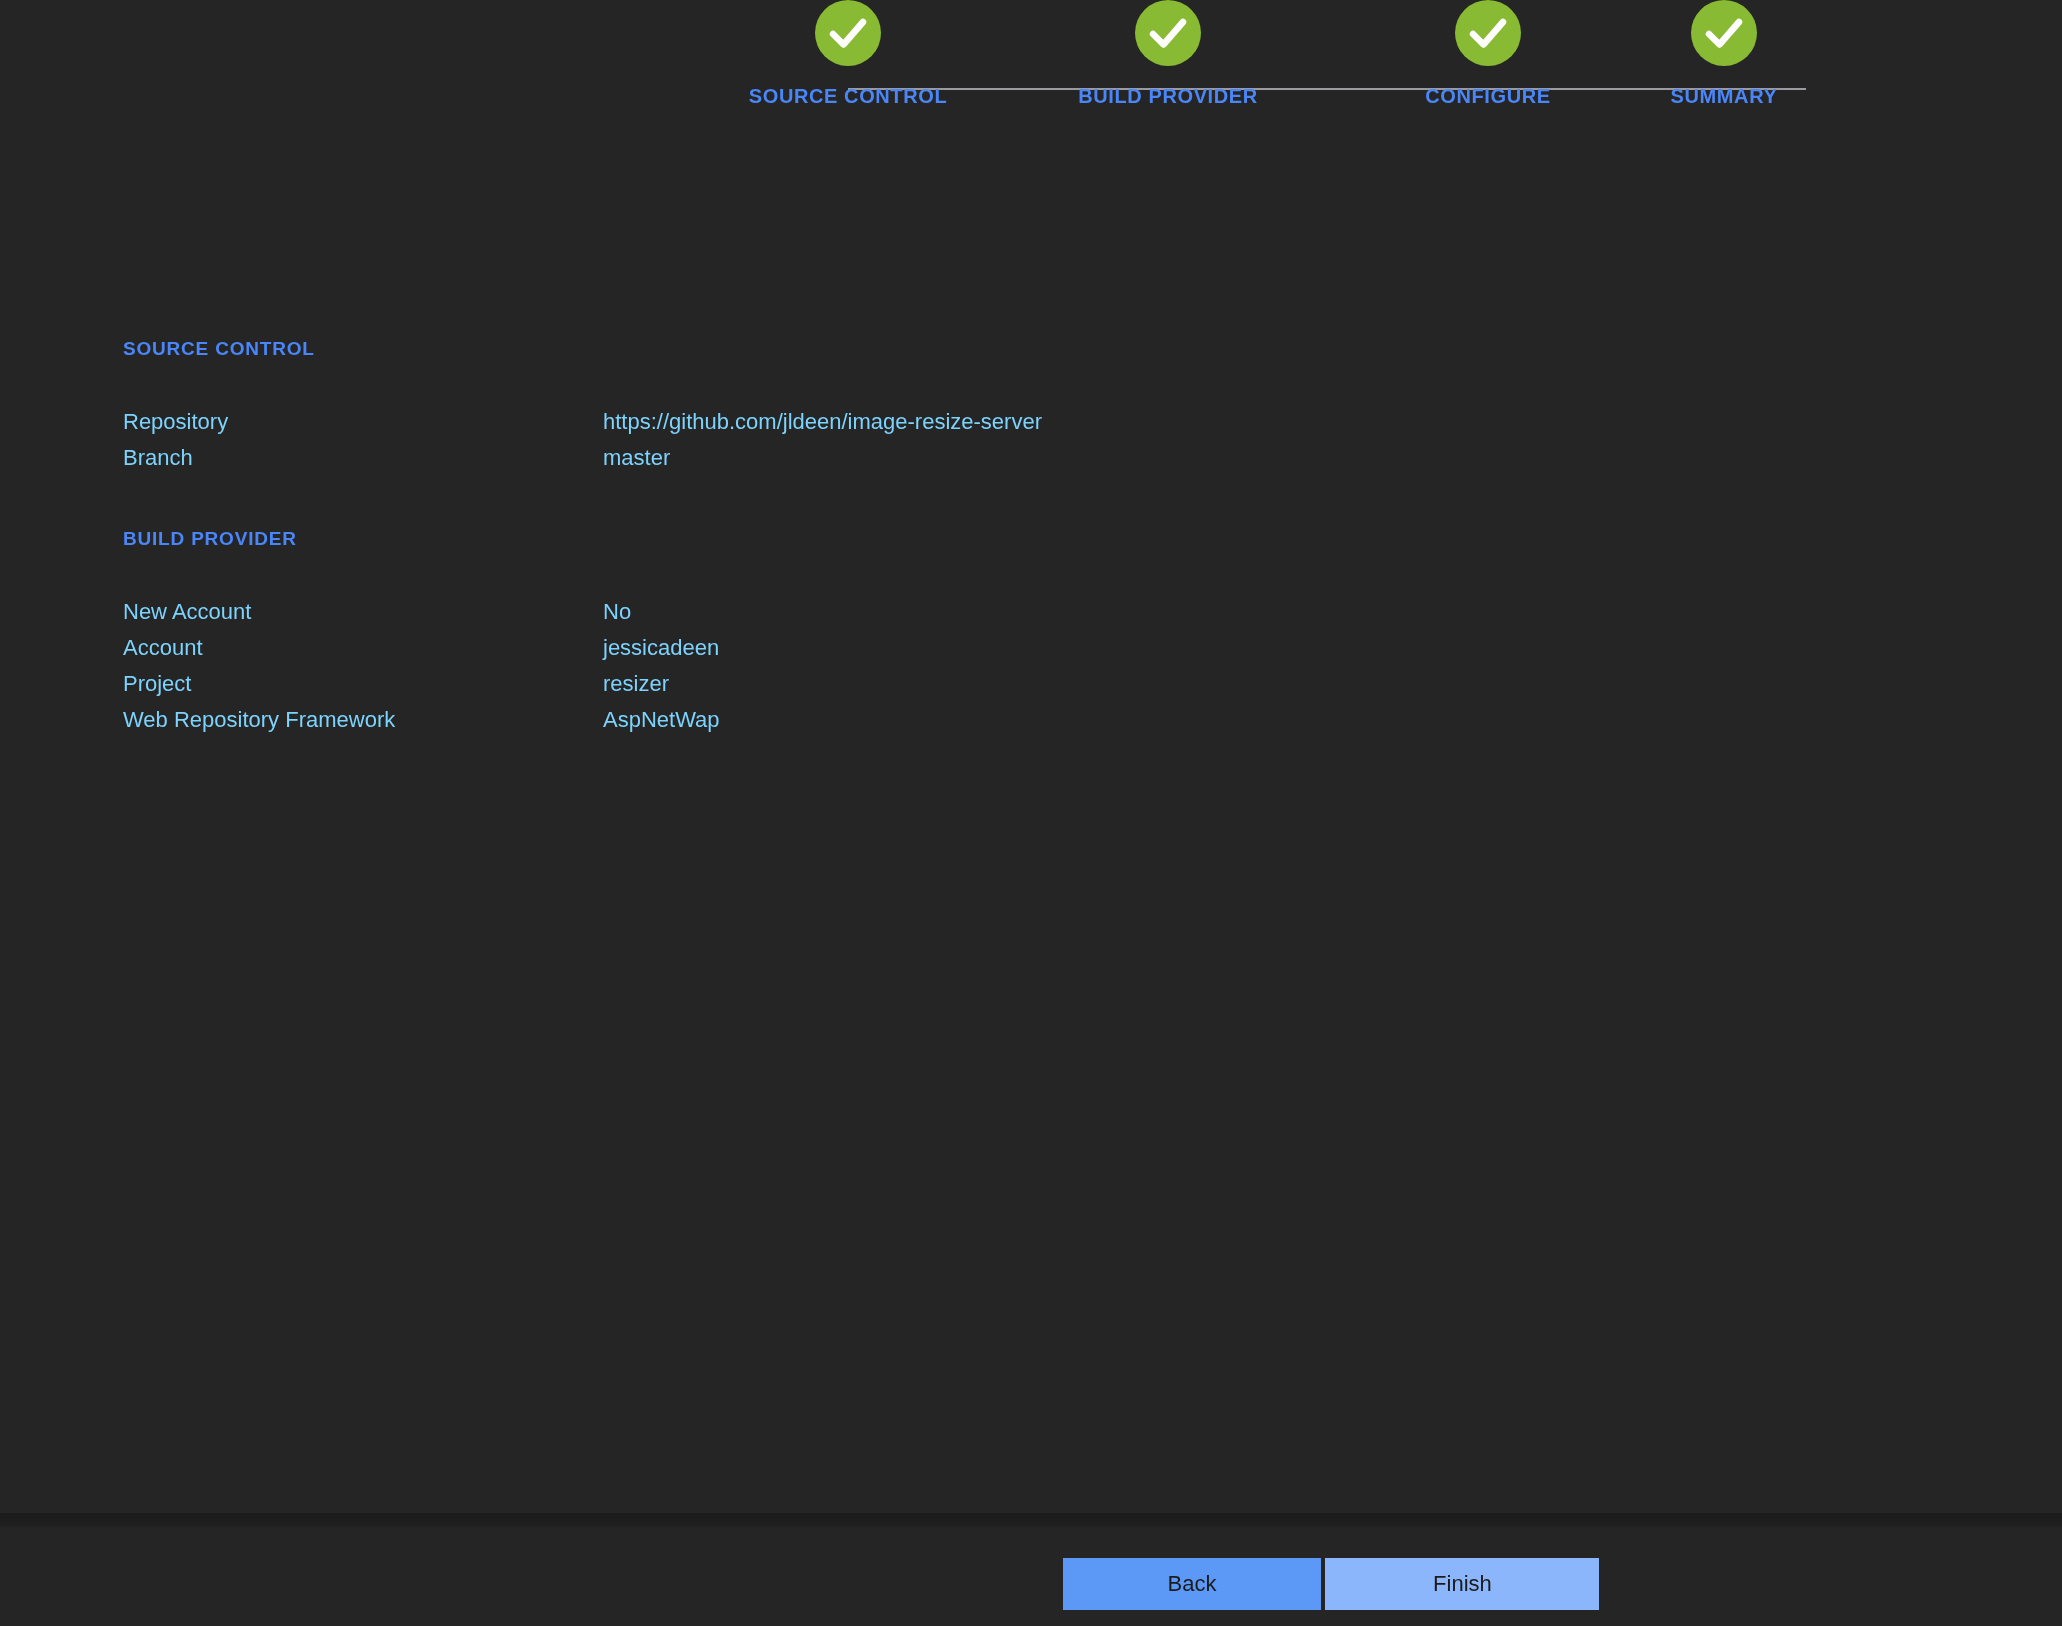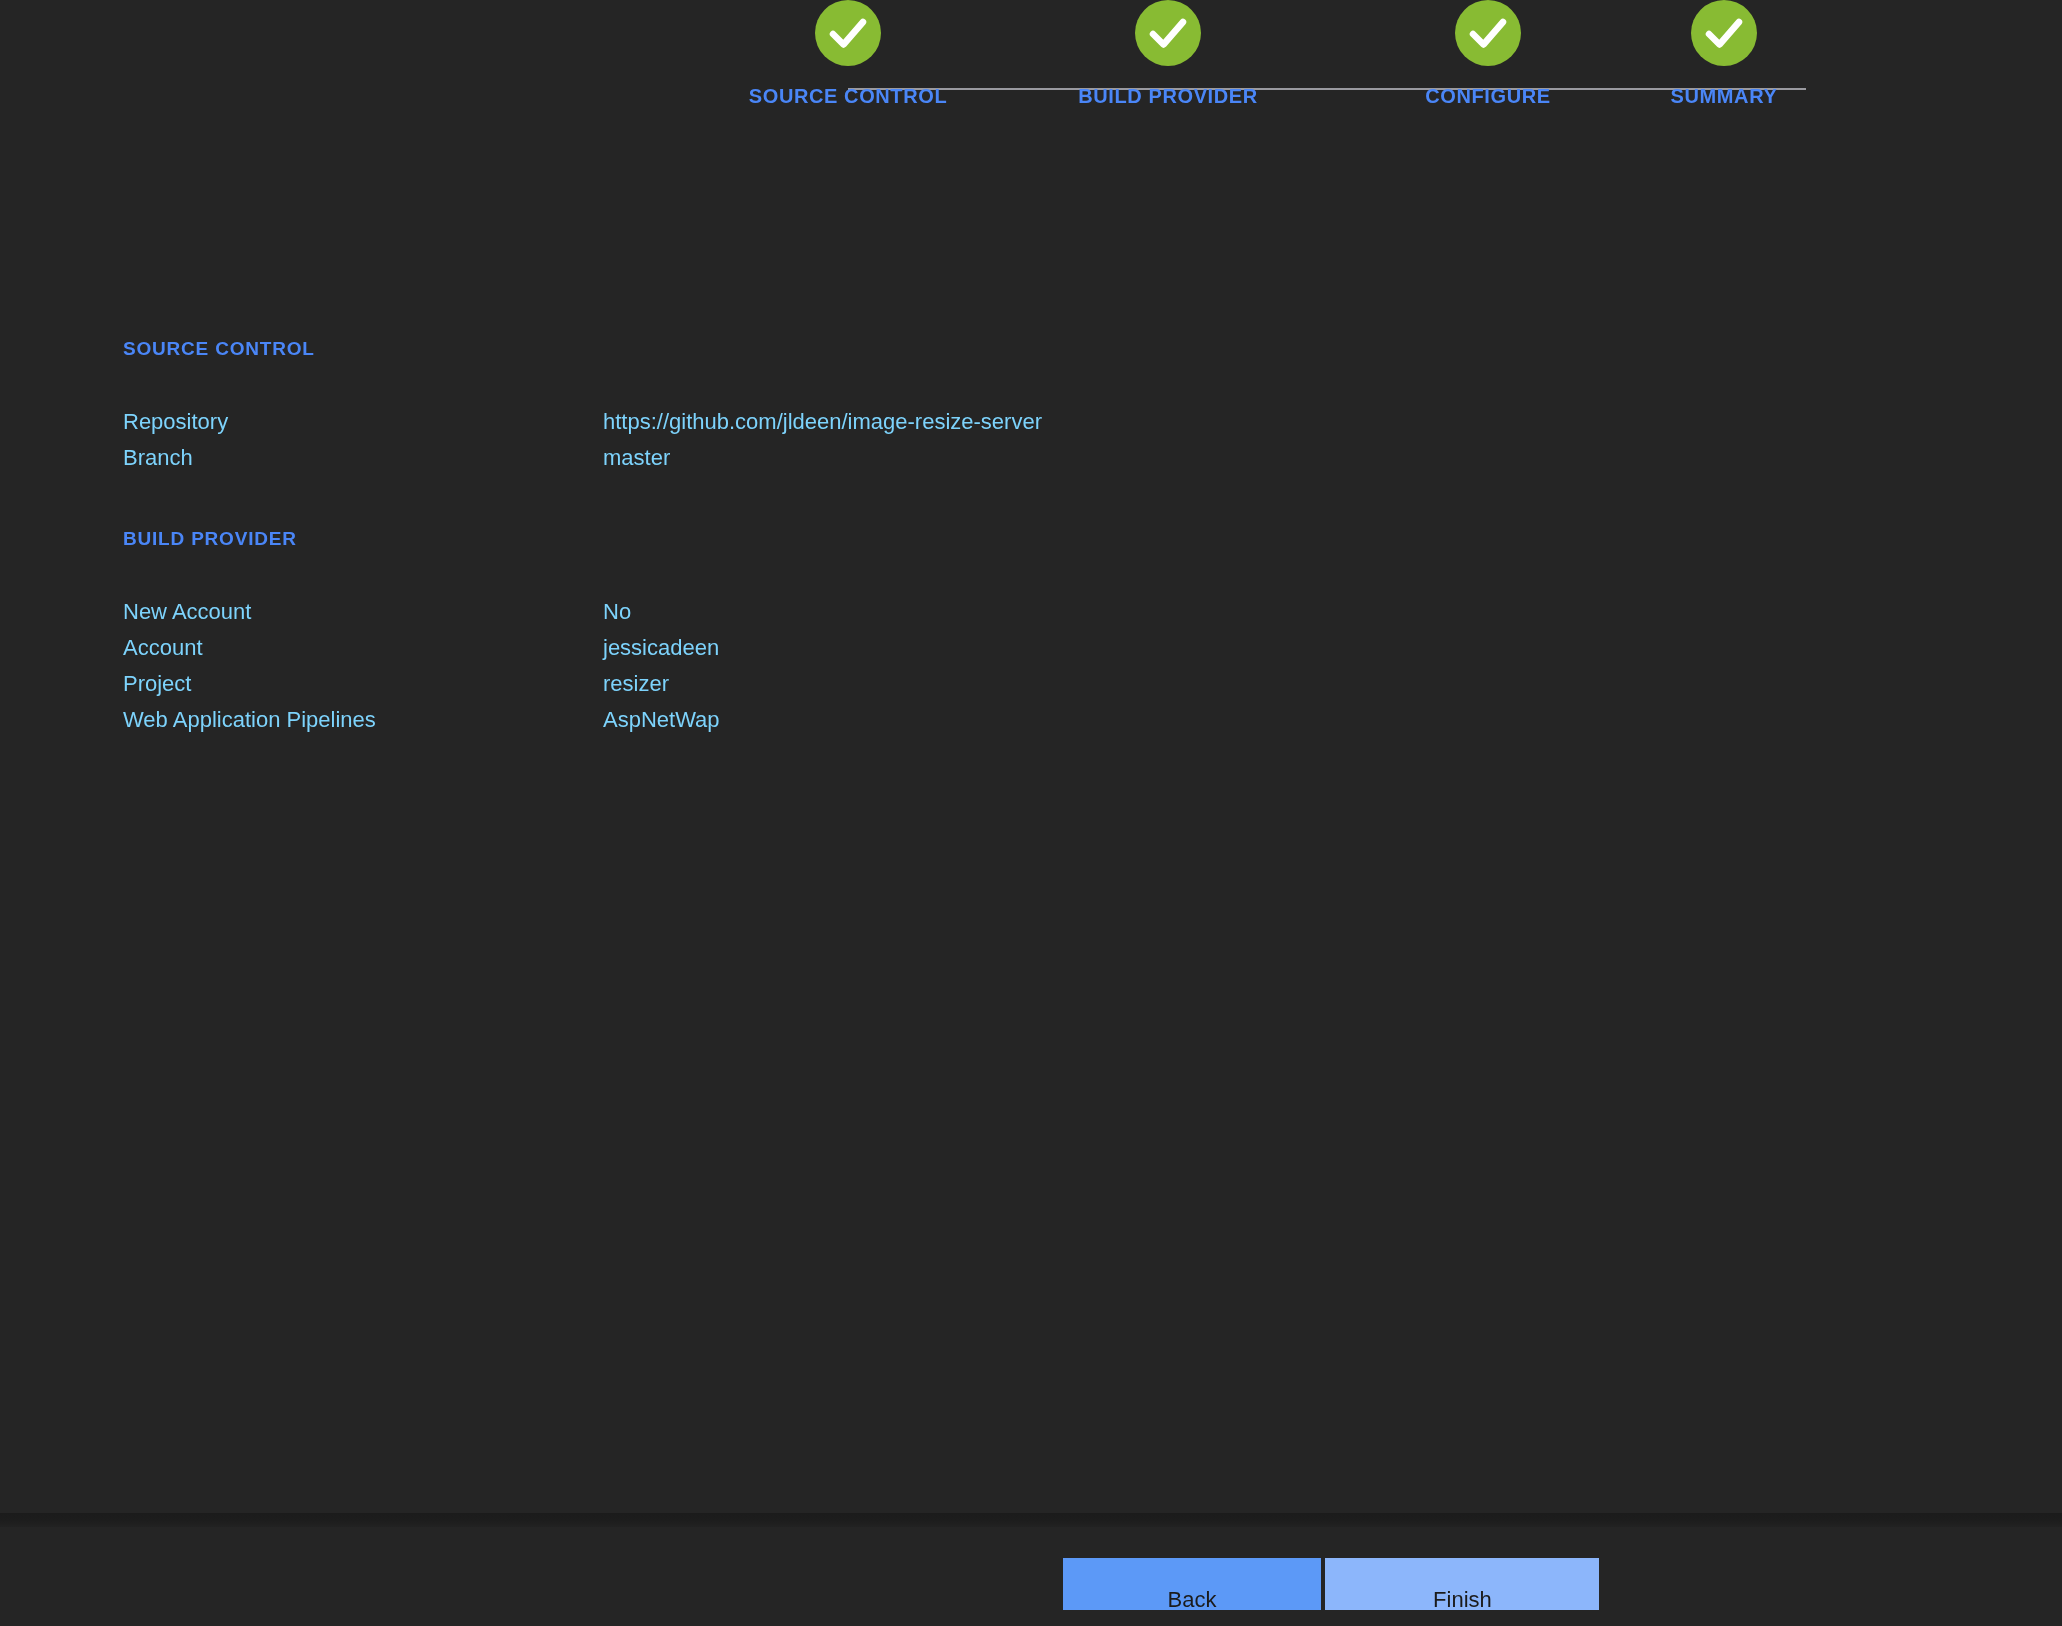--- a/index.html
+++ b/index.html
@@ -122,21 +122,21 @@
   }
   .wiz-btn {
     display: inline-block;
     height: 52px;
     line-height: 52px;
     text-align: center;
     font-size: 22px;
     font-family: "Liberation Sans", sans-serif;
     color: #1b1b1b;
     border: none;
-    padding: 16px;
+    padding: 0;
     cursor: pointer;
     vertical-align: top;
   }
   #back-button {
     width: 258px;
     background: #5c99f7;
   }
   #finish-button {
     width: 274px;
     background: #8cb6fb;
@@ -209,21 +209,21 @@
           </tr>
           <tr>
             <td class="kv-key">Account</td>
             <td class="kv-val">jessicadeen</td>
           </tr>
           <tr>
             <td class="kv-key">Project</td>
             <td class="kv-val">resizer</td>
           </tr>
           <tr>
-            <td class="kv-key">Web Application Pipelines</td>
+            <td class="kv-key">Web Repository Framework</td>
             <td class="kv-val">AspNetWap</td>
           </tr>
         </tbody>
       </table>
     </div>
   </div>
 
 <div id="wizard-footer">
   <div class="footer-divider"></div>
   <div class="footer-buttons">

